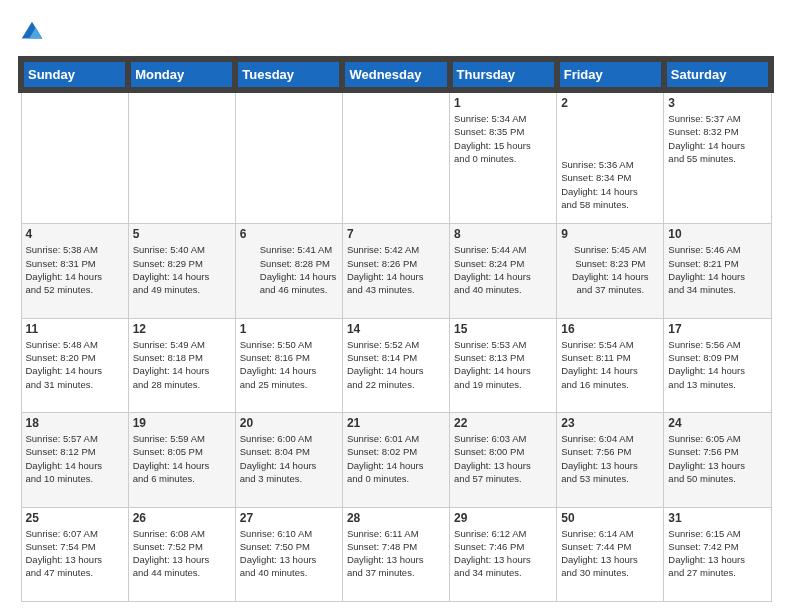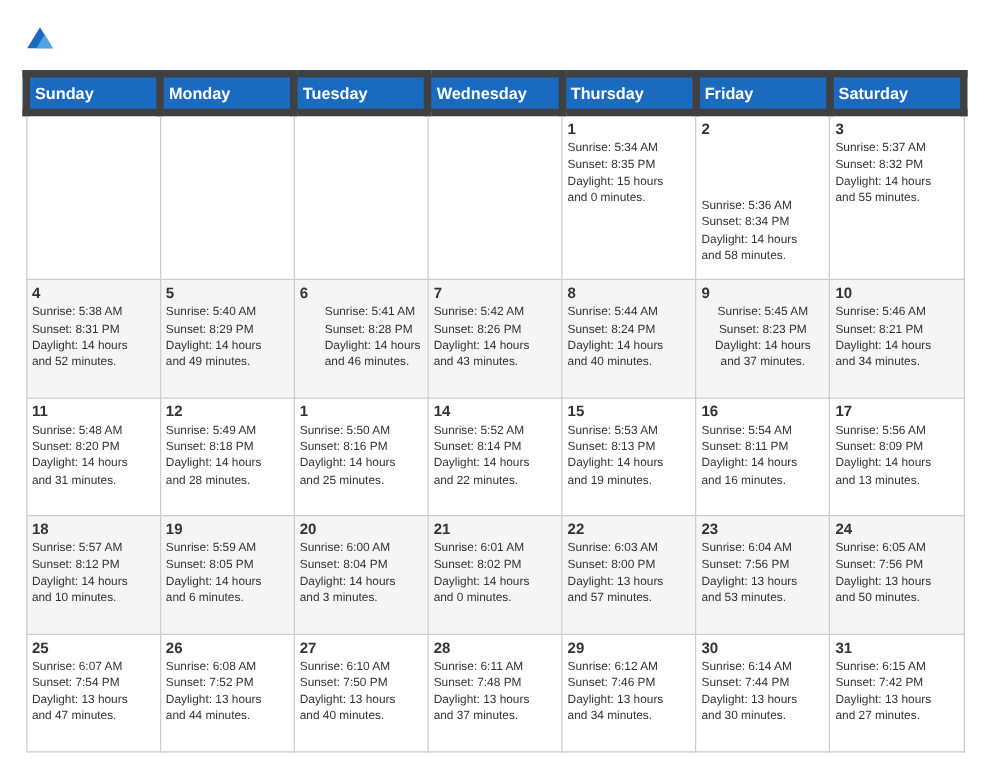--- a/index.html
+++ b/index.html
@@ -342,21 +342,21 @@
 and 37 minutes.</div>
           </td>
           <td>
             <span class="day-num">29</span>
             <div class="day-info" style="white-space: pre-line;">Sunrise: 6:12 AM
 Sunset: 7:46 PM
 Daylight: 13 hours
 and 34 minutes.</div>
           </td>
           <td>
-            <span class="day-num">30</span>
+            <span class="day-num">50</span>
             <div class="day-info" style="white-space: pre-line;">Sunrise: 6:14 AM
 Sunset: 7:44 PM
 Daylight: 13 hours
 and 30 minutes.</div>
           </td>
           <td>
             <span class="day-num">31</span>
             <div class="day-info" style="white-space: pre-line;">Sunrise: 6:15 AM
 Sunset: 7:42 PM
 Daylight: 13 hours

